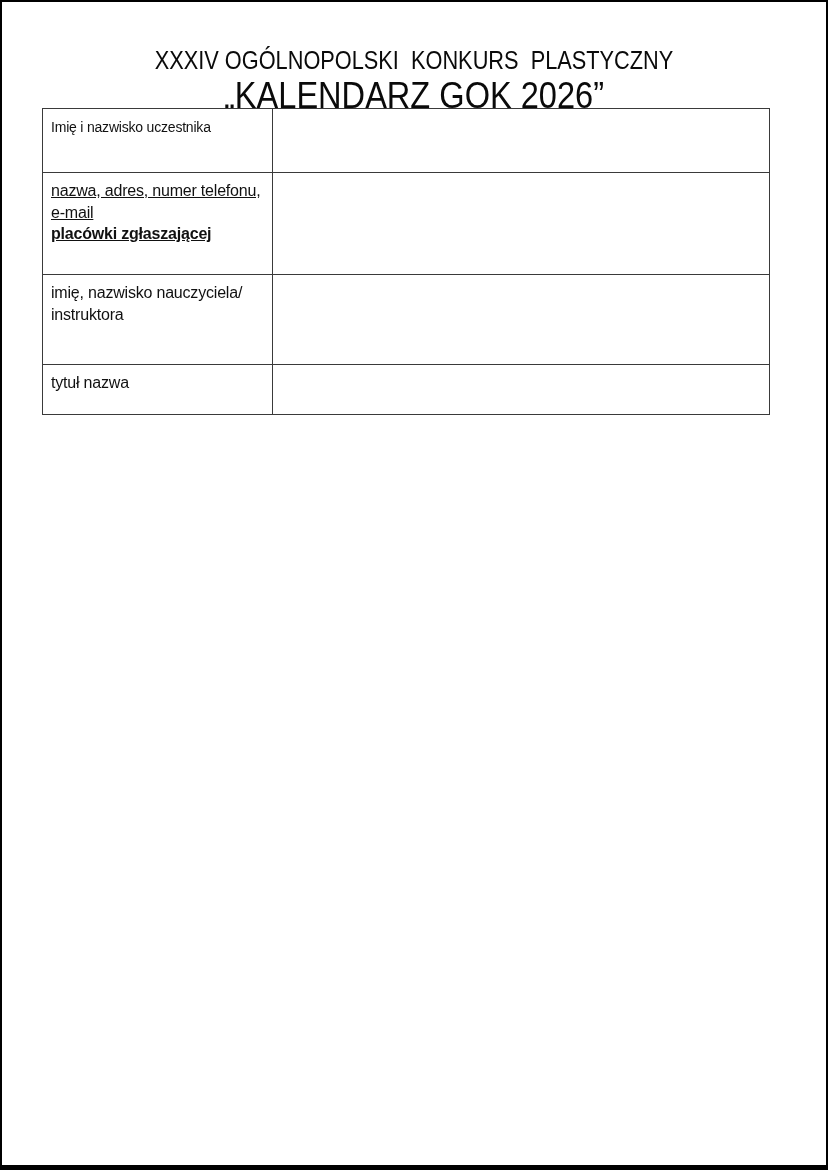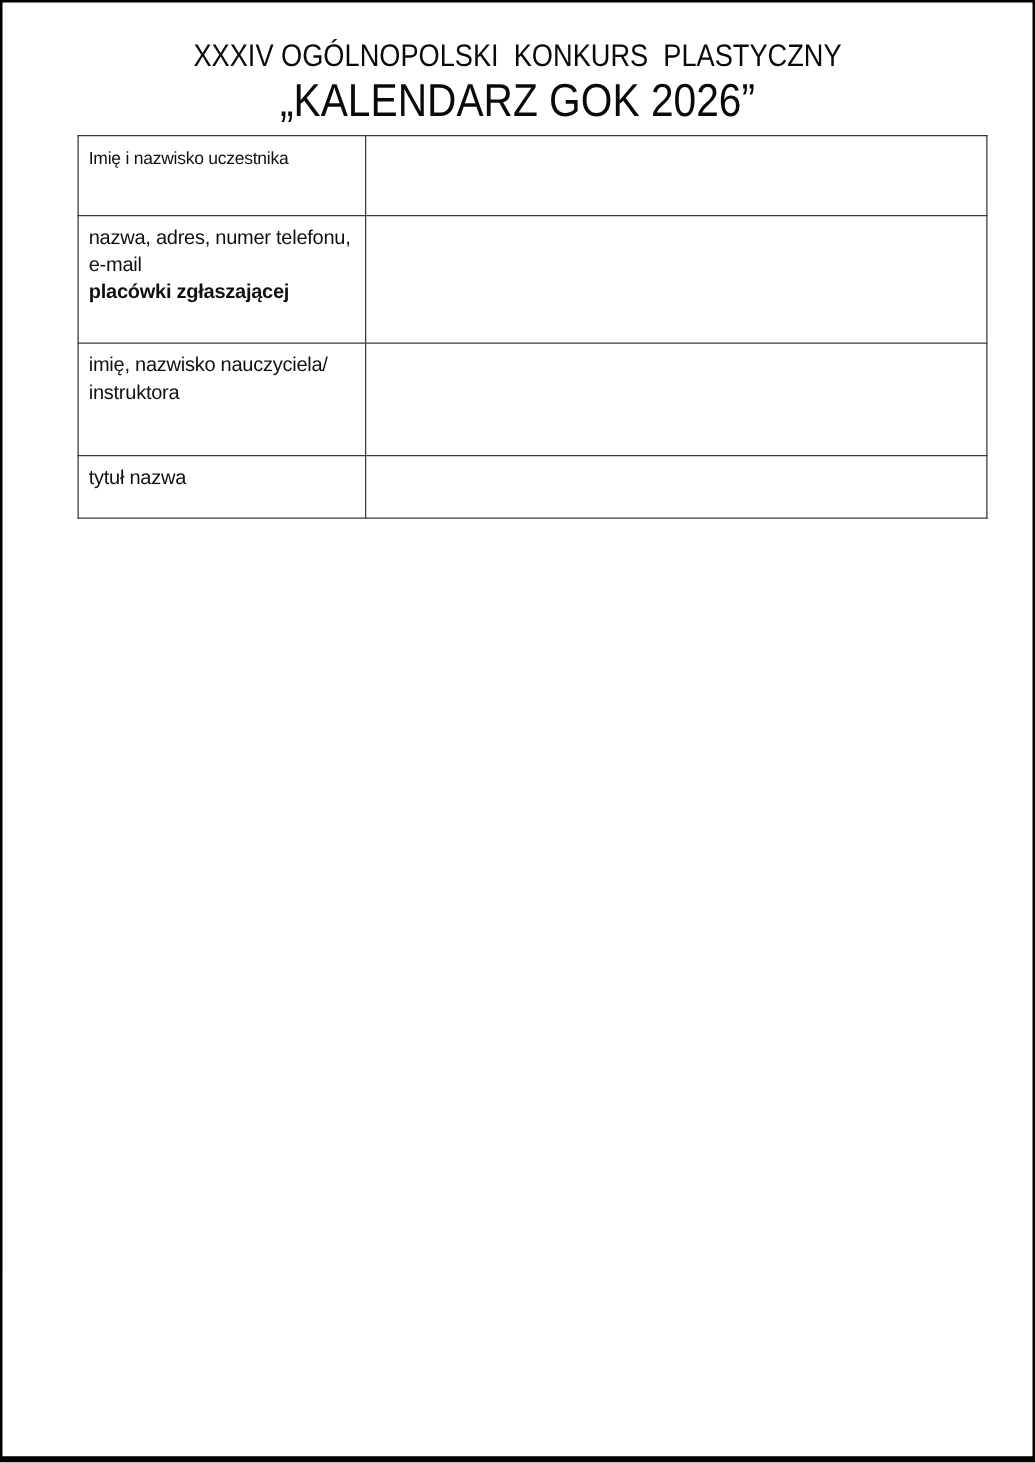--- a/index.html
+++ b/index.html
@@ -14,21 +14,21 @@
     box-sizing: border-box;
     background: #ffffff;
     border-style: solid;
     border-color: #000000;
     border-width: 2px 2px 5px 2px;
     overflow: hidden;
     font-family: "Liberation Sans", "DejaVu Sans", sans-serif;
     color: #111111;
   }
   .title-block {
-    margin-top: 29px;
+    margin-top: 44px;
     text-align: center;
   }
   .title-line1 {
     font-size: 25px;
     line-height: 1.15;
     white-space: pre;
     letter-spacing: 0px;
     transform: scaleX(0.87);
     transform-origin: 50% 0;
     color: #0a0a0a;
@@ -42,36 +42,35 @@
     transform-origin: 50% 0;
     color: #0a0a0a;
   }
   table.form-table {
     position: absolute;
     left: 40px;
     top: 106px;
     width: 727px;
     border-collapse: collapse;
     table-layout: fixed;
-    margin-left: 20px;
   }
   .form-table td {
     border: 1px solid #3a3a3a;
     vertical-align: top;
     padding: 7px 8px;
     font-size: 16px;
     line-height: 1.35;
     letter-spacing: -0.2px;
     background: #ffffff;
   }
   .form-table col.label-col { width: 230px; }
   .form-table col.value-col { width: 497px; }
   .row-1 { height: 64px; }
   .row-2 { height: 48px; }
-  .row-3 { height: 102px; }
+  .row-3 { height: 102px; text-decoration: underline; }
   .row-4 { height: 90px; }
   .row-5 { height: 50px; }
   .label-small { font-size: 14px; }
   .label-bold-line { font-weight: bold; display: block; }
 </style>
 </head>
 <body>
 
 <div class="page">
 

